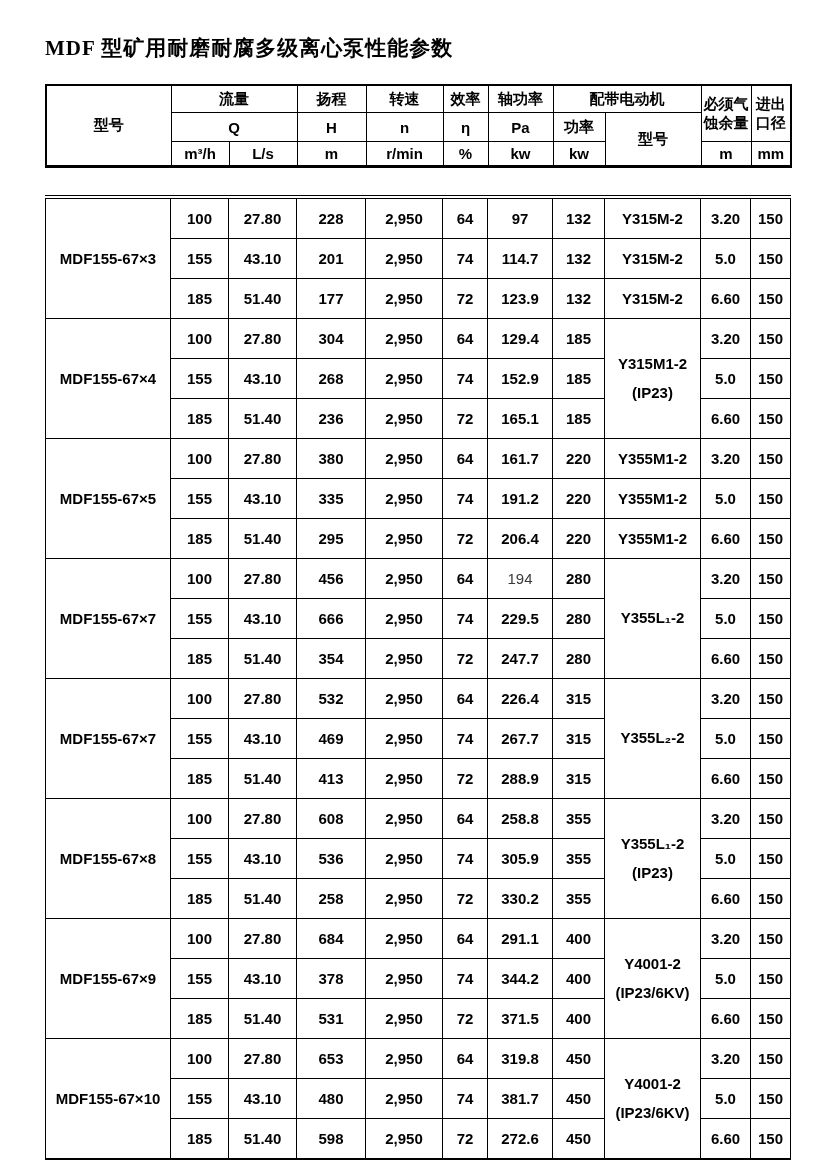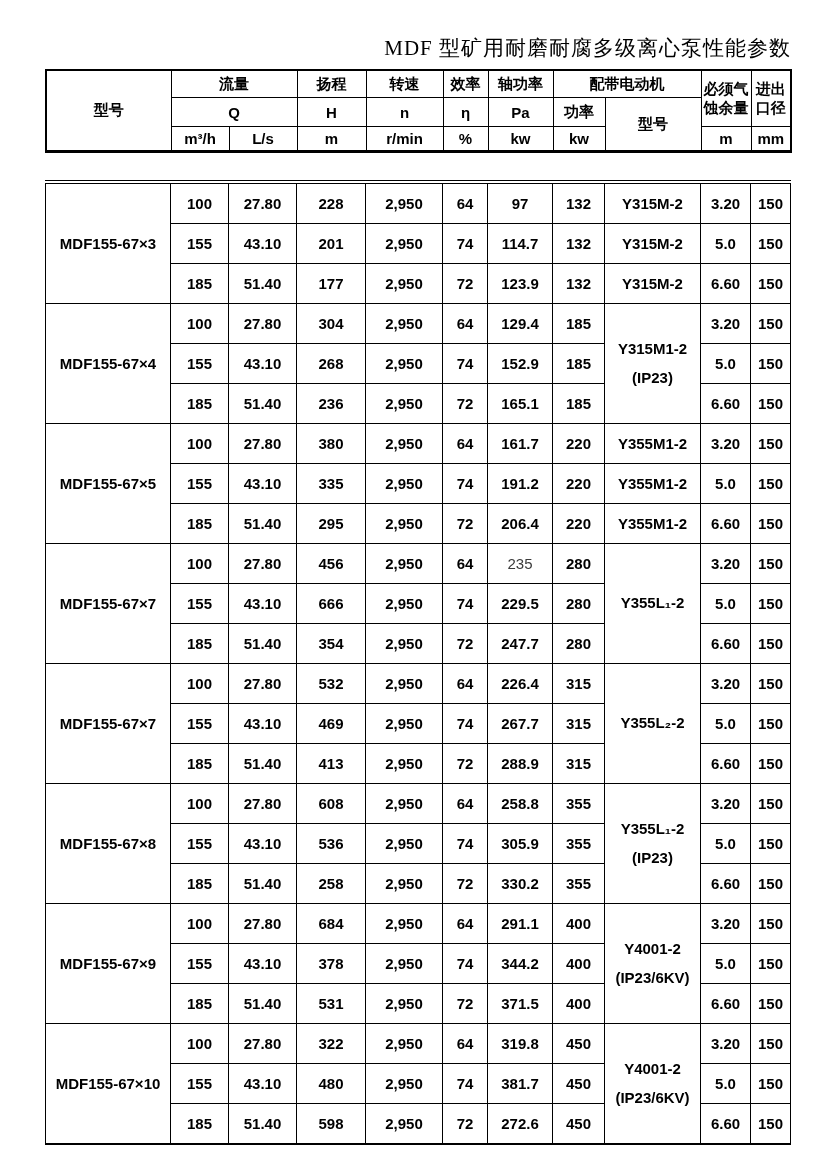--- a/index.html
+++ b/index.html
@@ -18,24 +18,24 @@
   }
   .content {
     position: absolute;
     left: 45px;
     top: 34px;
     width: 746px;
   }
   .title {
     font-family: "Liberation Serif", serif;
     font-size: 21px;
-    font-weight: 400;
-    text-align: right;
+    font-weight: 700;
+    text-align: left;
     letter-spacing: 1px;
-    margin: 0 0 7px 0;
+    margin: 0 0 22px 0;
     white-space: nowrap;
   }
   table {
     border-collapse: collapse;
     table-layout: fixed;
     width: 745px;
   }
   col.c-model  { width: 125px; }
   col.c-m3h    { width: 58px; }
   col.c-ls     { width: 68px; }
@@ -271,21 +271,21 @@
             <td>6.60</td>
             <td>150</td>
           </tr>
           <tr>
             <td rowspan="3">MDF155-67×7</td>
             <td>100</td>
             <td>27.80</td>
             <td>456</td>
             <td>2,950</td>
             <td>64</td>
-            <td class="light">235</td>
+            <td class="light">194</td>
             <td>280</td>
             <td rowspan="3">
               <div class="motor-line">Y355L₁-2</div>
             </td>
             <td>3.20</td>
             <td>150</td>
           </tr>
           <tr>
             <td>155</td>
             <td>43.10</td>
@@ -418,21 +418,21 @@
             <td>72</td>
             <td>371.5</td>
             <td>400</td>
             <td>6.60</td>
             <td>150</td>
           </tr>
           <tr>
             <td rowspan="3">MDF155-67×10</td>
             <td>100</td>
             <td>27.80</td>
-            <td>322</td>
+            <td>653</td>
             <td>2,950</td>
             <td>64</td>
             <td>319.8</td>
             <td>450</td>
             <td rowspan="3">
               <div class="motor-line">Y4001-2</div>
               <div class="motor-line">(IP23/6KV)</div>
             </td>
             <td>3.20</td>
             <td>150</td>

